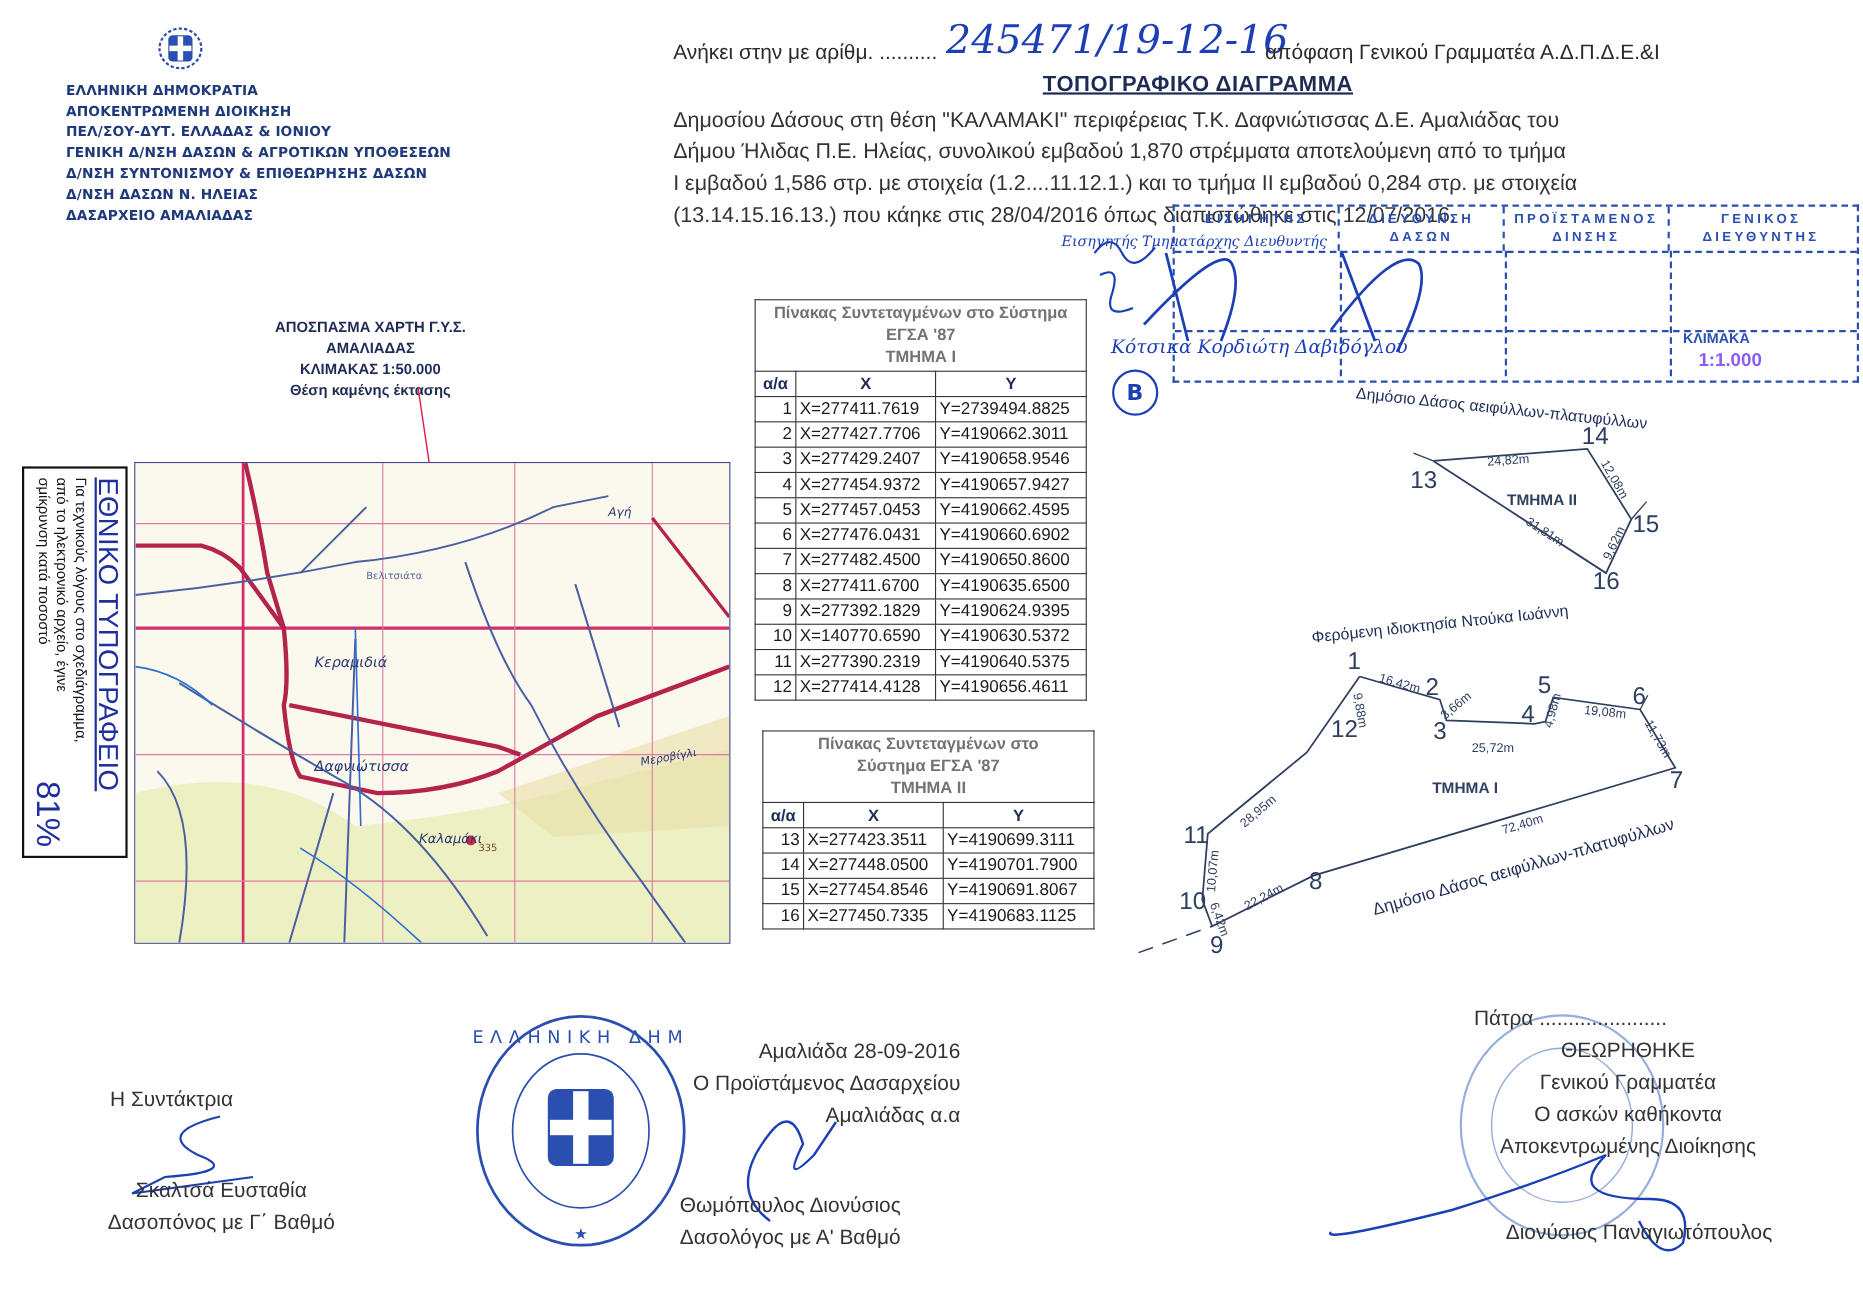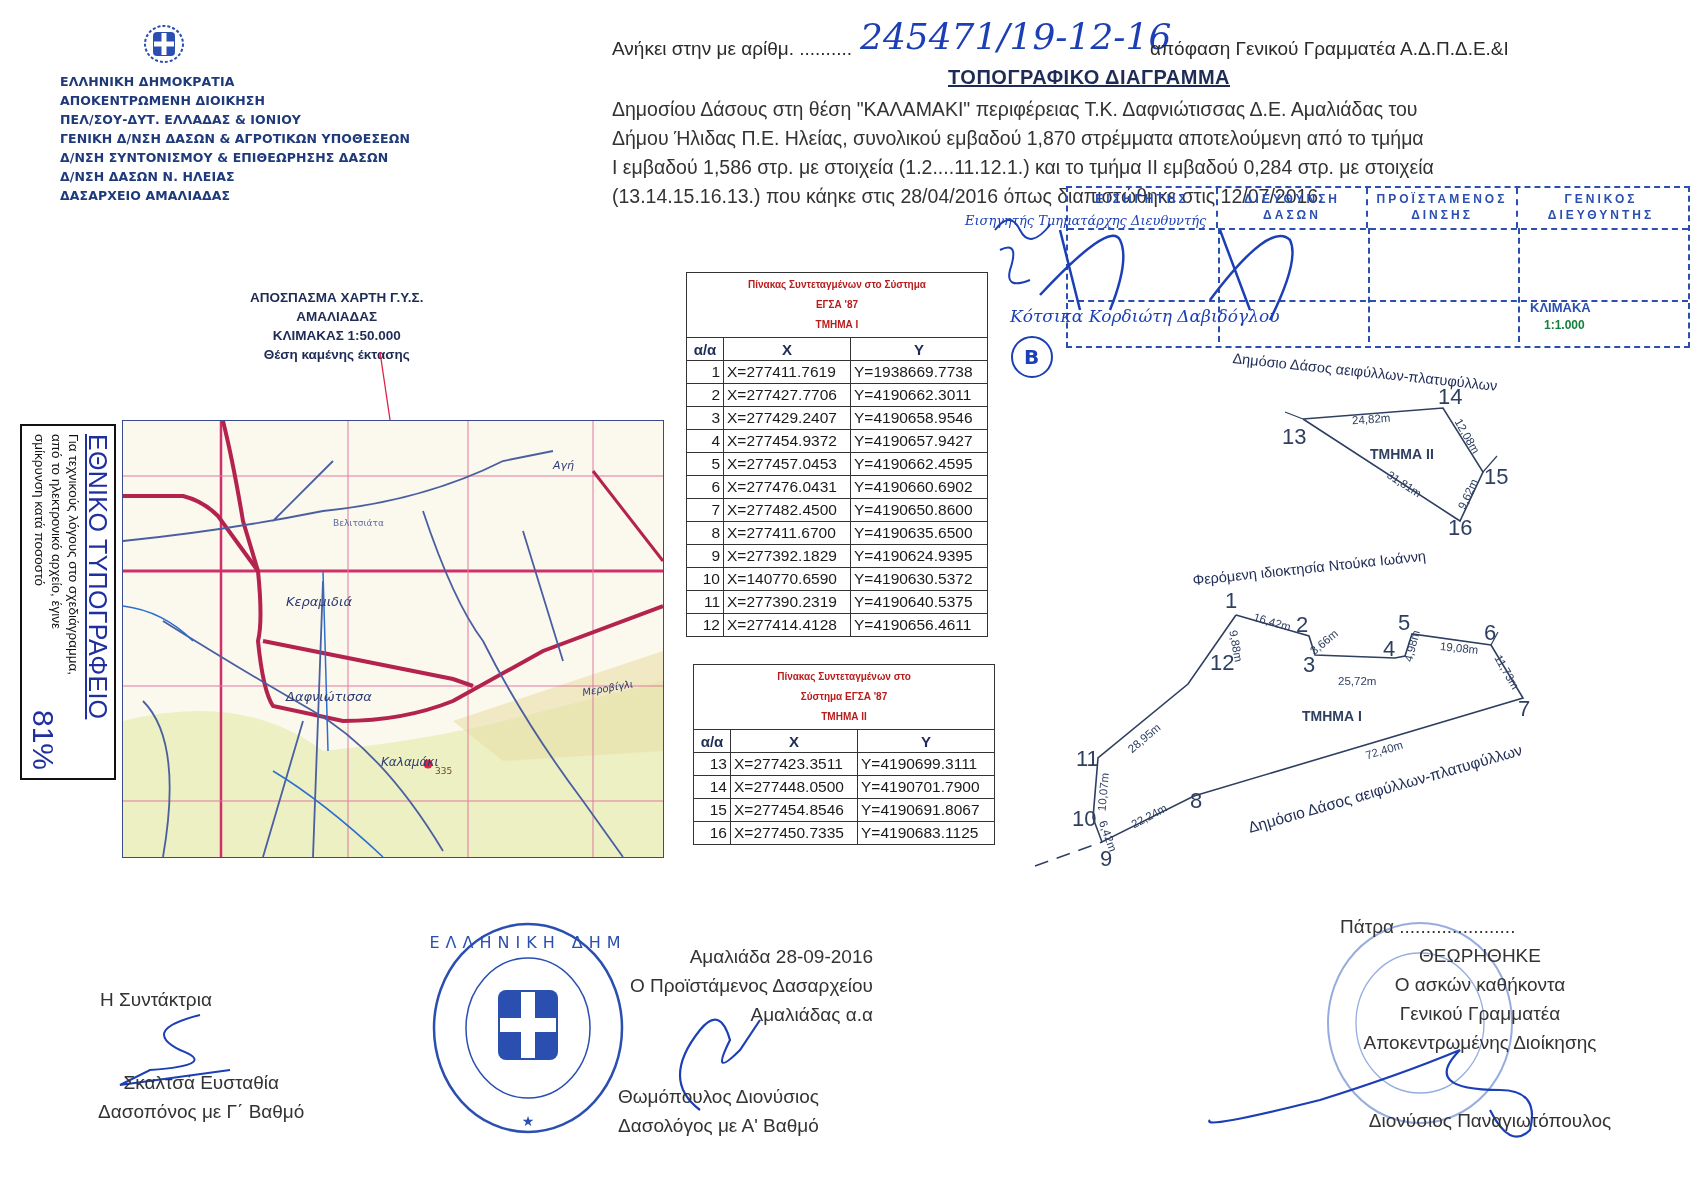--- a/index.html
+++ b/index.html
@@ -6,21 +6,21 @@
   body { width:1694px; height:1177px; position:relative; overflow:hidden; font-family:"Liberation Sans", sans-serif; color:#1a1a2e; }
   .abs { position:absolute; }
   .header-block { left:60px; top:72px; font-family:"DejaVu Sans", sans-serif; font-weight:bold; font-size:12.5px; line-height:19px; color:#1f3a7a; letter-spacing:0.1px; }
   .emblem { left:142px; top:24px; width:44px; height:40px; }
   .title-line { font-size:19px; color:#2b2b2b; white-space:nowrap; }
   .handwritten { font-family:"DejaVu Serif", serif; font-style:italic; color:#1c3fb5; font-size:36px; }
   .main-title { left:948px; top:66px; font-weight:bold; font-size:20px; text-decoration:underline; color:#1e2b55; letter-spacing:0.5px; }
   .desc { left:612px; font-size:19.5px; color:#333; white-space:nowrap; }
   .coord-table { border-collapse:collapse; font-size:15.5px; color:#1a1a1a; background:#fff; }
   .coord-table td, .coord-table th { border:1.3px solid #333; padding:0 3px; height:22px; }
-  .coord-table th.caption { font-weight:bold; font-size:10px; color:#b91c1c; line-height:20px; padding:2px 4px; }
+  .coord-table th.caption { font-weight:bold; font-size:15px; color:#737373; line-height:20px; padding:2px 4px; }
   .coord-table th.col { font-weight:bold; font-size:15px; color:#1e2b55; }
   .coord-table td.idx { text-align:right; width:30px; }
   .coord-table td.x { width:120px; }
   .coord-table td.y { width:130px; }
   .map-caption { left:250px; top:288px; text-align:center; font-weight:bold; font-size:13.5px; line-height:19px; color:#1e2b55; }
   .map-box { left:122px; top:420px; width:540px; height:436px; border:1px solid #3a4a8a; overflow:hidden; background:#fbf8ee; }
   .ety-box { left:20px; top:424px; width:92px; height:352px; border:2px solid #111; background:#fff; }
   .ety-inner { position:absolute; left:0; top:0; width:352px; height:92px; transform-origin:0 0; transform:translate(92px,0) rotate(90deg); }
   .ety-title { position:absolute; left:8px; top:2px; font-size:25px; color:#1f2fa0; text-decoration:underline; letter-spacing:0.3px; white-space:nowrap; }
   .ety-line { position:absolute; left:8px; font-size:13.5px; color:#111; white-space:nowrap; }
@@ -73,21 +73,21 @@
   <div class="stamp-cell-h" style="left:0; width:150px;">ΕΙΣΗΓΗΤΗΣ</div>
   <div class="stamp-cell-h" style="left:150px; width:150px;">ΔΙΕΥΘΥΝΣΗ ΔΑΣΩΝ</div>
   <div class="stamp-cell-h" style="left:300px; width:150px;">ΠΡΟΪΣΤΑΜΕΝΟΣ ΔΙΝΣΗΣ</div>
   <div class="stamp-cell-h" style="left:450px; width:166px; border-right:none;">ΓΕΝΙΚΟΣ ΔΙΕΥΘΥΝΤΗΣ</div>
   <div class="stamp-hline" style="top:40px;"></div>
   <div class="stamp-hline" style="top:112px;"></div>
   <div class="abs" style="left:150px; top:40px; height:114px; border-right:2px dashed #2a4fb0;"></div>
   <div class="abs" style="left:300px; top:40px; height:114px; border-right:2px dashed #2a4fb0;"></div>
   <div class="abs" style="left:450px; top:40px; height:114px; border-right:2px dashed #2a4fb0;"></div>
   <div class="abs" style="left:462px; top:112px; font-weight:bold; font-size:13px; color:#2a4fb0;">ΚΛΙΜΑΚΑ</div>
-  <div class="abs" style="left:476px; top:130px; font-weight:bold; font-size:12px; color:#15803d;text-align:center;">1:1.000</div>
+  <div class="abs" style="left:476px; top:130px; font-weight:bold; font-size:17px; color:#8b5cf6;text-align:center;">1:1.000</div>
 </div>
 
 <svg class="abs" style="left:990px; top:200px;" width="420" height="180">
   <path d="M50 95 Q120 20 130 40 Q140 60 120 110 M90 110 L70 30 M220 100 Q280 20 300 40 Q310 60 280 120 M260 110 L230 30" fill="none" stroke="#1c3fb5" stroke-width="2.5"></path>
   <path d="M5 30 Q20 10 30 30 T60 25 M10 50 Q30 40 20 70 Q15 90 40 80" fill="none" stroke="#1c3fb5" stroke-width="2"></path>
   <circle cx="42" cy="157" r="20" fill="none" stroke="#1c3fb5" stroke-width="2"></circle>
   <text x="34" y="164" font-size="20" font-weight="bold" fill="#1c3fb5" font-family="DejaVu Sans, sans-serif">B</text>
 </svg>
 <div class="abs" style="left:1010px; top:306px; font-family:'DejaVu Serif', serif; font-style:italic; font-size:17px; color:#1c3fb5;">Κότσικα Κορδιώτη Δαβιδόγλου</div>
 <div class="abs" style="left:965px; top:213px; font-family:'DejaVu Serif', serif; font-style:italic; font-size:13px; color:#1c3fb5;">Εισηγητής Τμηματάρχης Διευθυντής</div>
@@ -151,21 +151,21 @@
   </th>
       </tr>
   <tr>
     <th class="col">α/α</th>
     <th class="col">X</th>
     <th class="col">Y</th>
   </tr>
   <tr>
         <td class="idx">1</td>
         <td class="x">X=277411.7619</td>
-        <td class="y">Y=1938669.7738</td>
+        <td class="y">Y=2739494.8825</td>
       </tr>
   <tr>
         <td class="idx">2</td>
         <td class="x">X=277427.7706</td>
         <td class="y">Y=4190662.3011</td>
       </tr>
   <tr>
         <td class="idx">3</td>
         <td class="x">X=277429.2407</td>
         <td class="y">Y=4190658.9546</td>
@@ -341,22 +341,22 @@
   <div>Δασολόγος με Α' Βαθμό</div>
 </div>
 
 <svg class="abs" style="left:1320px; top:918px;" width="200" height="210">
   <ellipse cx="100" cy="105" rx="92" ry="100" fill="none" stroke="#6a8ad0" stroke-width="2" opacity="0.7"></ellipse>
   <ellipse cx="100" cy="105" rx="64" ry="70" fill="none" stroke="#6a8ad0" stroke-width="1.3" opacity="0.7"></ellipse>
 </svg>
 <div class="abs sig-block" style="left:1340px; top:912px; width:280px;">
   <div style="text-align:left;">Πάτρα ......................</div>
   <div>ΘΕΩΡΗΘΗΚΕ</div>
+  <div>Γενικού Γραμματέα</div>
   <div>Ο ασκών καθήκοντα</div>
-  <div>Γενικού Γραμματέα</div>
   <div>Αποκεντρωμένης Διοίκησης</div>
 </div>
 <svg class="abs" style="left:1200px; top:1030px;" width="380" height="120">
   <path d="M10 90 Q0 100 120 70 Q200 45 260 20 Q220 60 300 60 Q340 60 330 100 Q310 120 290 80" fill="none" stroke="#1c3fb5" stroke-width="2.2"></path>
 </svg>
 <div class="abs sig-block" style="left:1340px; top:1106px; width:300px;">
   <div>Διονύσιος Παναγιωτόπουλος</div>
 </div>
 
 </body></html>

